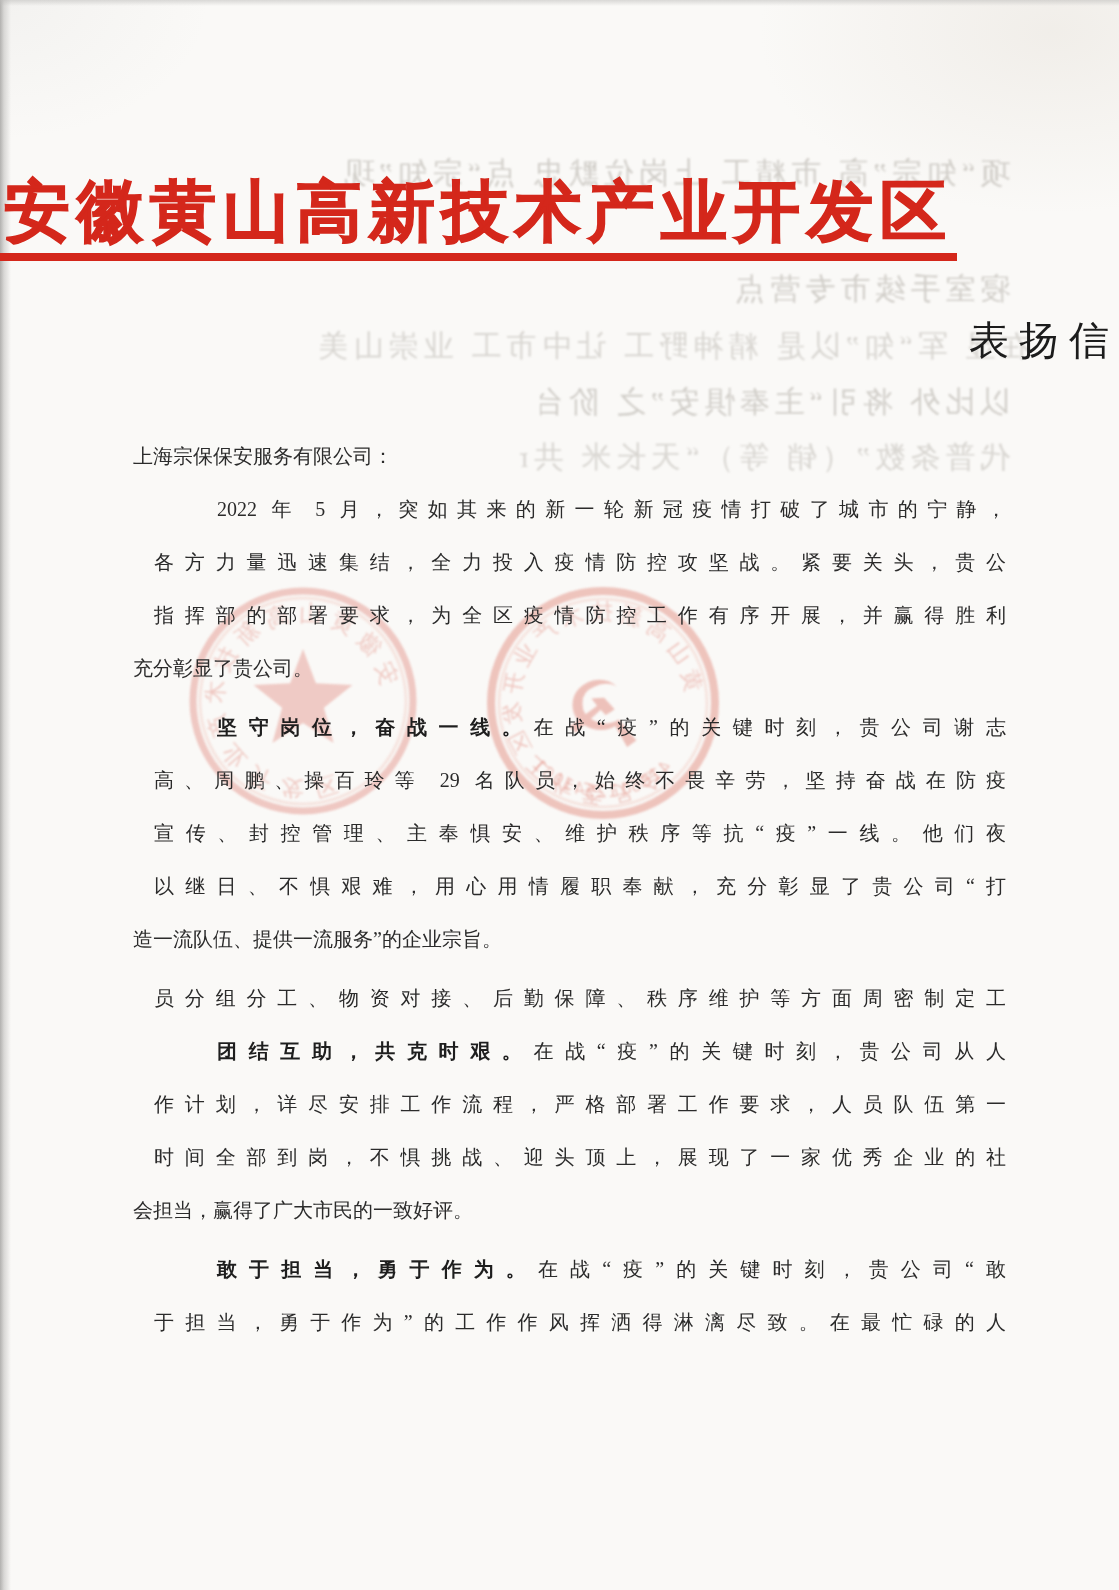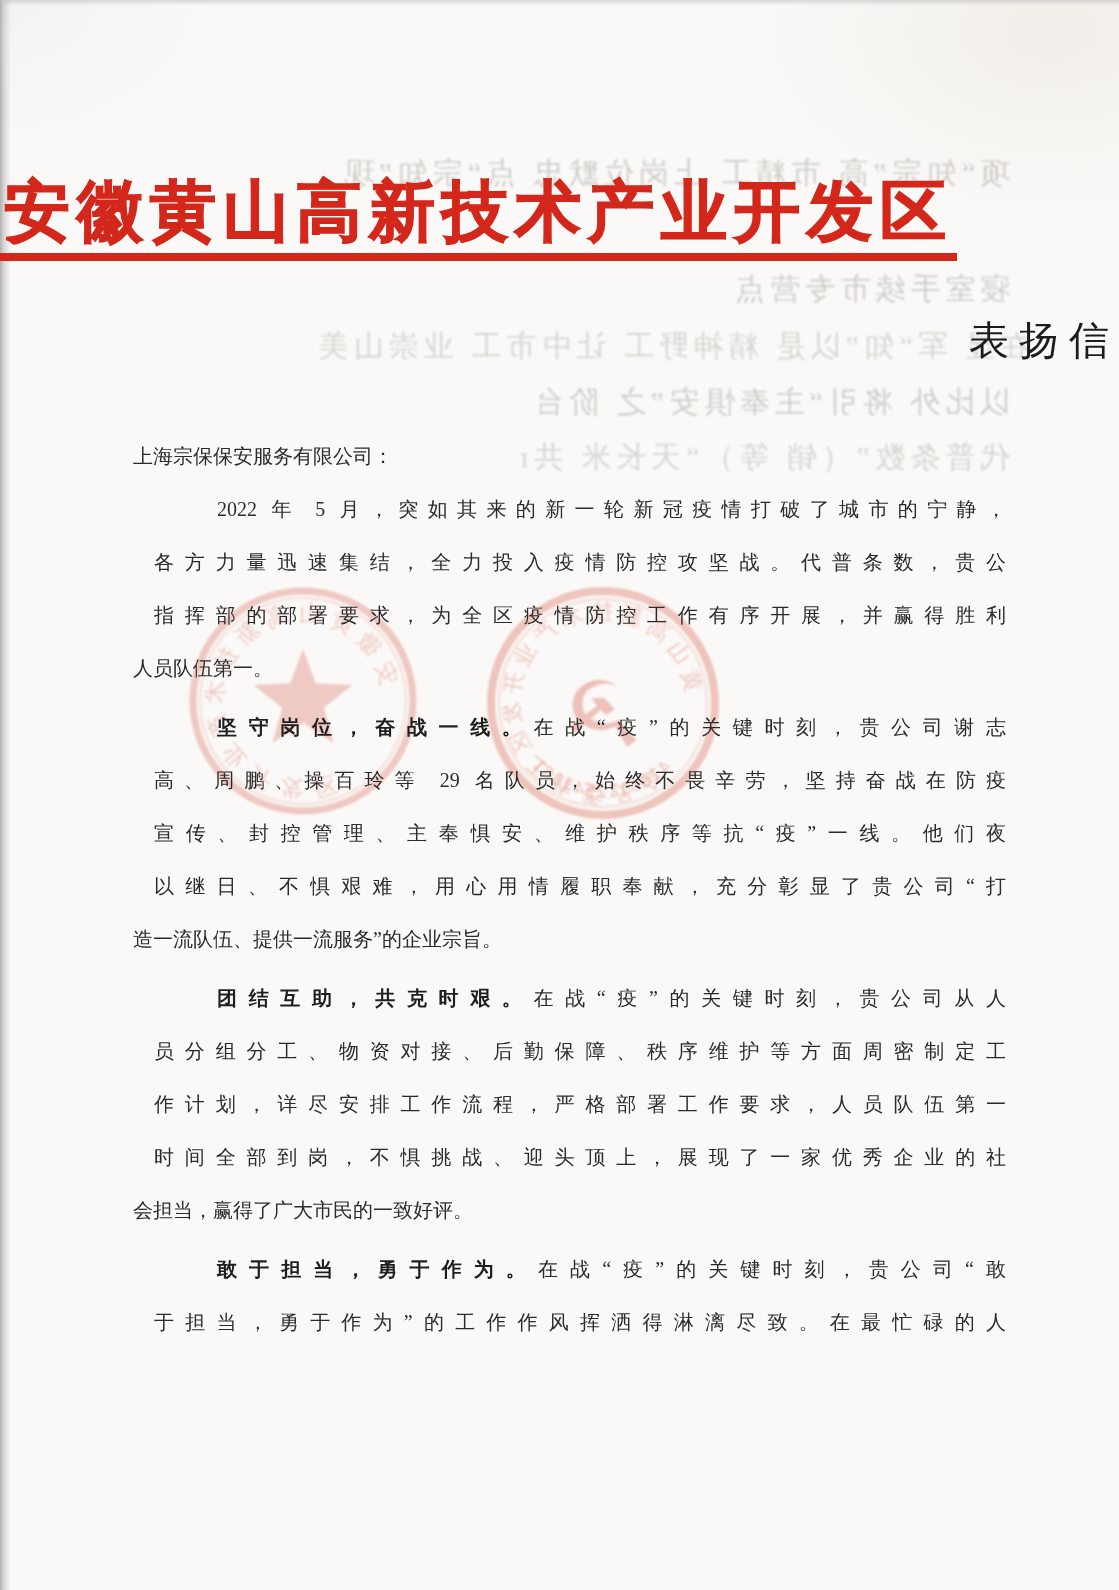--- a/index.html
+++ b/index.html
@@ -123,36 +123,36 @@
   </div>
 
   <div class="doc-subtitle">表扬信</div>
 
   <div class="body-text">
 
     <div class="line end">上海宗保保安服务有限公司：</div>
 
     <div class="para first">
       <div class="line fill indent">2022 年 5 月，突如其来的新一轮新冠疫情打破了城市的宁静，</div>
-      <div class="line fill">各方力量迅速集结，全力投入疫情防控攻坚战。代普条数，贵公</div>
+      <div class="line fill">各方力量迅速集结，全力投入疫情防控攻坚战。紧要关头，贵公</div>
       <div class="line fill">指挥部的部署要求，为全区疫情防控工作有序开展，并赢得胜利</div>
-      <div class="line end">人员队伍第一。</div>
+      <div class="line end">充分彰显了贵公司。</div>
     </div>
 
     <div class="para">
       <div class="line fill indent"><b class="lead">坚守岗位，奋战一线。</b><span>在战“疫”的关键时刻，贵公司谢志</span></div>
       <div class="line fill">高、周鹏、操百玲等 29 名队员，始终不畏辛劳，坚持奋战在防疫</div>
       <div class="line fill">宣传、封控管理、主奉惧安、维护秩序等抗“疫”一线。他们夜</div>
       <div class="line fill">以继日、不惧艰难，用心用情履职奉献，充分彰显了贵公司“打</div>
       <div class="line end">造一流队伍、提供一流服务”的企业宗旨。</div>
     </div>
 
     <div class="para">
+      <div class="line fill">员分组分工、物资对接、后勤保障、秩序维护等方面周密制定工</div>
       <div class="line fill indent"><b class="lead">团结互助，共克时艰。</b><span>在战“疫”的关键时刻，贵公司从人</span></div>
-      <div class="line fill">员分组分工、物资对接、后勤保障、秩序维护等方面周密制定工</div>
       <div class="line fill">作计划，详尽安排工作流程，严格部署工作要求，人员队伍第一</div>
       <div class="line fill">时间全部到岗，不惧挑战、迎头顶上，展现了一家优秀企业的社</div>
       <div class="line end">会担当，赢得了广大市民的一致好评。</div>
     </div>
 
     <div class="para">
       <div class="line fill indent"><b class="lead">敢于担当，勇于作为。</b><span>在战“疫”的关键时刻，贵公司“敢</span></div>
       <div class="line fill">于担当，勇于作为”的工作作风挥洒得淋漓尽致。在最忙碌的人</div>
     </div>
 

